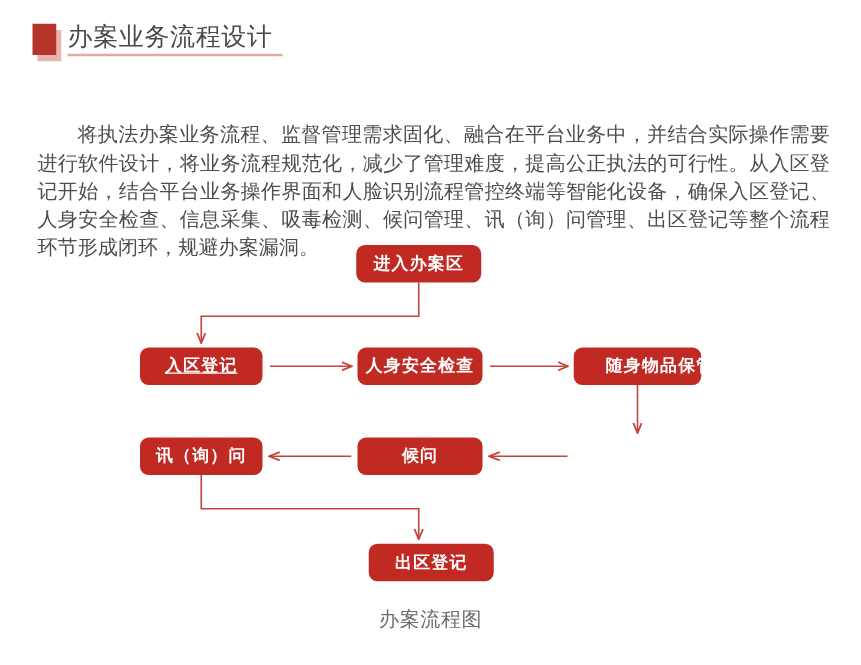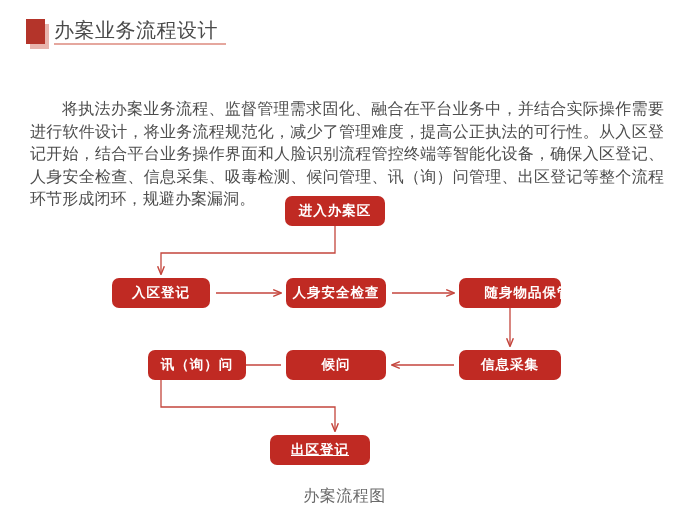--- a/index.html
+++ b/index.html
@@ -109,29 +109,29 @@
     display: flex;
     align-items: center;
     justify-content: center;
     height: 30px;
     box-sizing: border-box;
     white-space: nowrap;
   }
   
   .n-enter  { left: 285px; top: 16px;  width: 100px; }
   
-  .n-reg    { left: 112px; top: 98px;  width: 98px;  }
+  .n-reg    { left: 112px; top: 98px;  width: 98px; text-decoration: underline;  }
   .n-safety { left: 286px; top: 98px;  width: 100px; font-family: Liberation Serif, serif; }
   .n-items  { left: 459px; top: 98px;  width: 102px; padding-left: 36px; }
   
-  .n-interr { left: 112px; top: 170px; width: 98px; margin-left: 36px;  }
+  .n-interr { left: 112px; top: 170px; width: 98px;  }
   .n-wait   { left: 286px; top: 170px; width: 100px; }
   .n-info   { left: 459px; top: 170px; width: 102px; }
   
-  .n-exit   { left: 270px; top: 255px; width: 100px; text-decoration: underline; }
+  .n-exit   { left: 295px; top: 255px; width: 100px; }
 
   .caption {
     position: absolute;
     left: 0;
     top: 486px;
     width: 689px;
     text-align: center;
     font-size: 16px;
     color: #6b6b6b;
     letter-spacing: 0.5px;
@@ -177,17 +177,16 @@
       <path d="M161,200 L161,227 L335,227 L335,251"></path>
     </g>
   </svg>
 
   <div class="node n-enter">进入办案区</div>
   <div class="node n-reg">入区登记</div>
   <div class="node n-safety">人身安全检查</div>
   <div class="node n-items">随身物品保管</div>
   <div class="node n-interr">讯（询）问</div>
   <div class="node n-wait">候问</div>
-  <div class="node n-info">信息采集</div>
   <div class="node n-exit">出区登记</div>
 </div>
 
 <div class="caption">办案流程图</div>
 
 </body></html>

